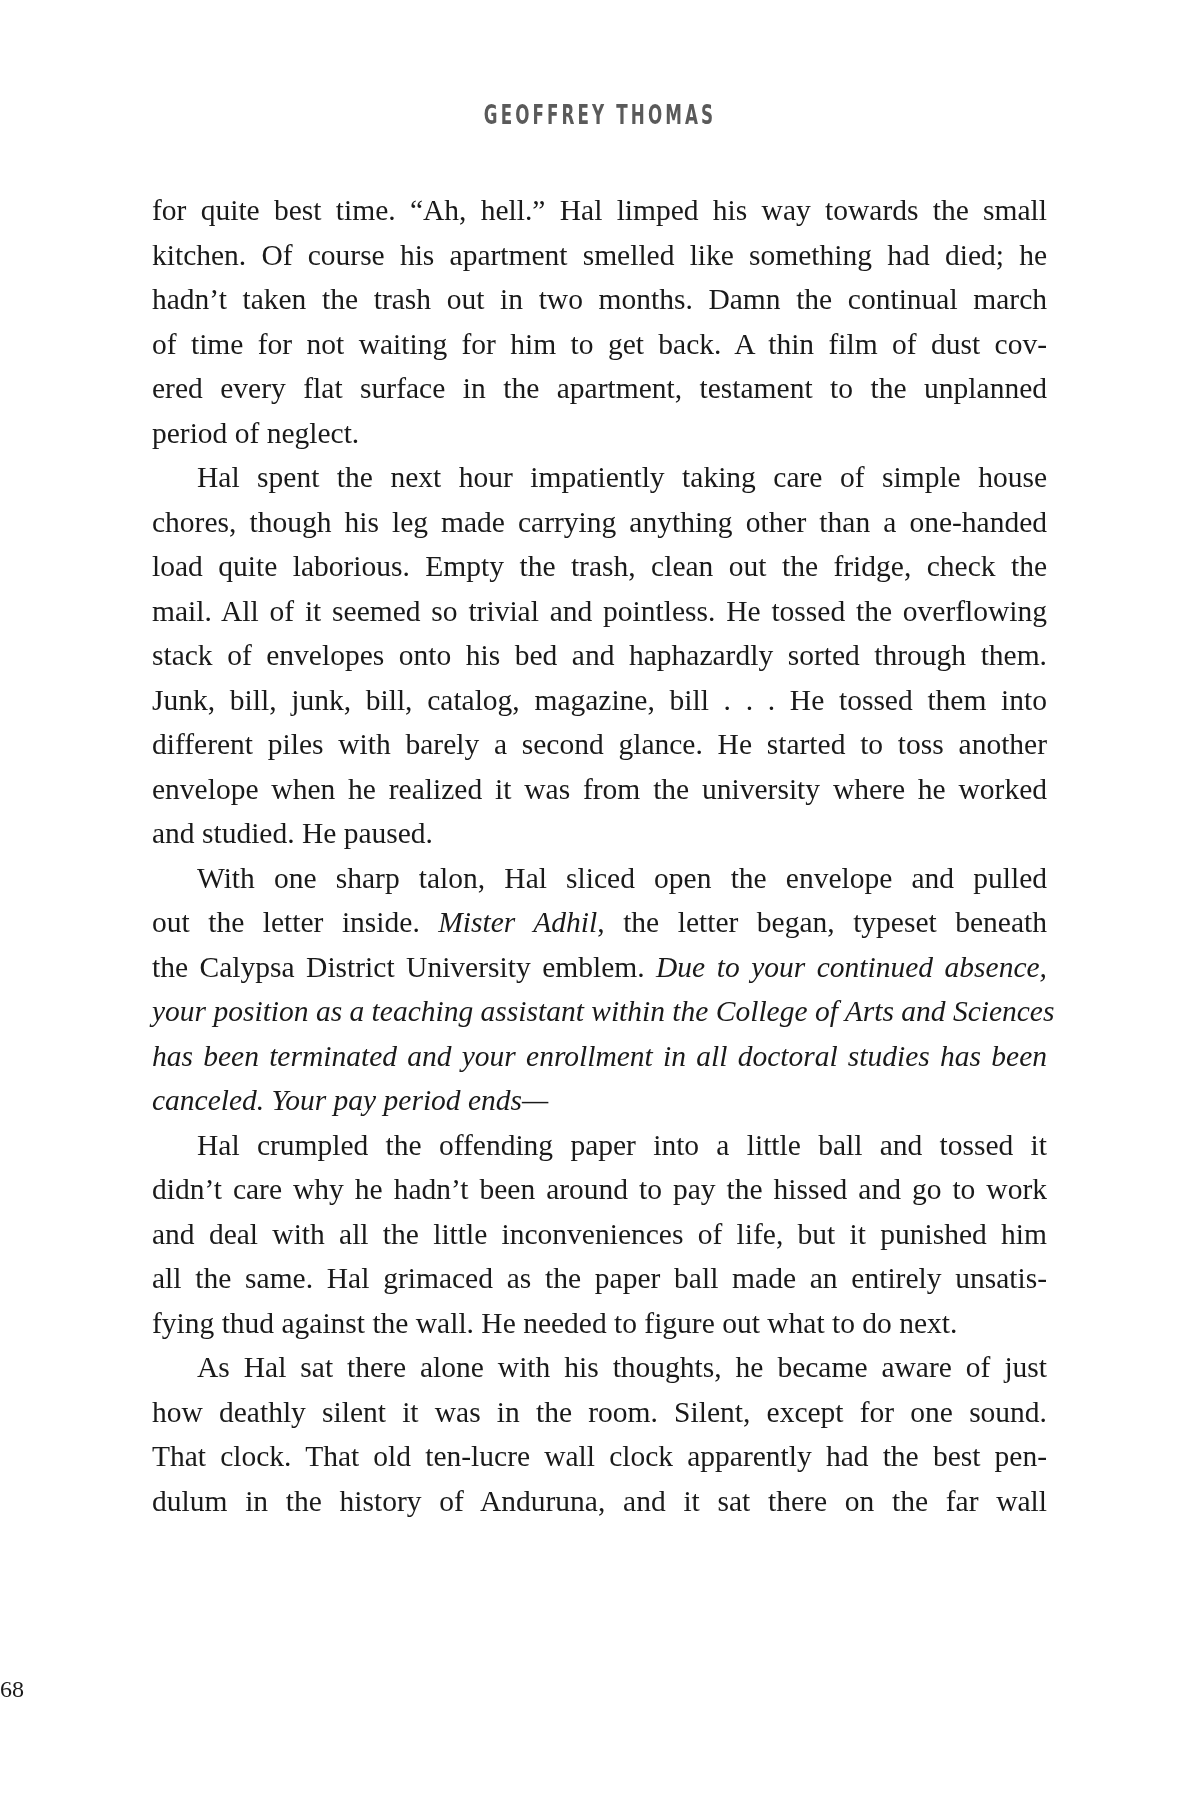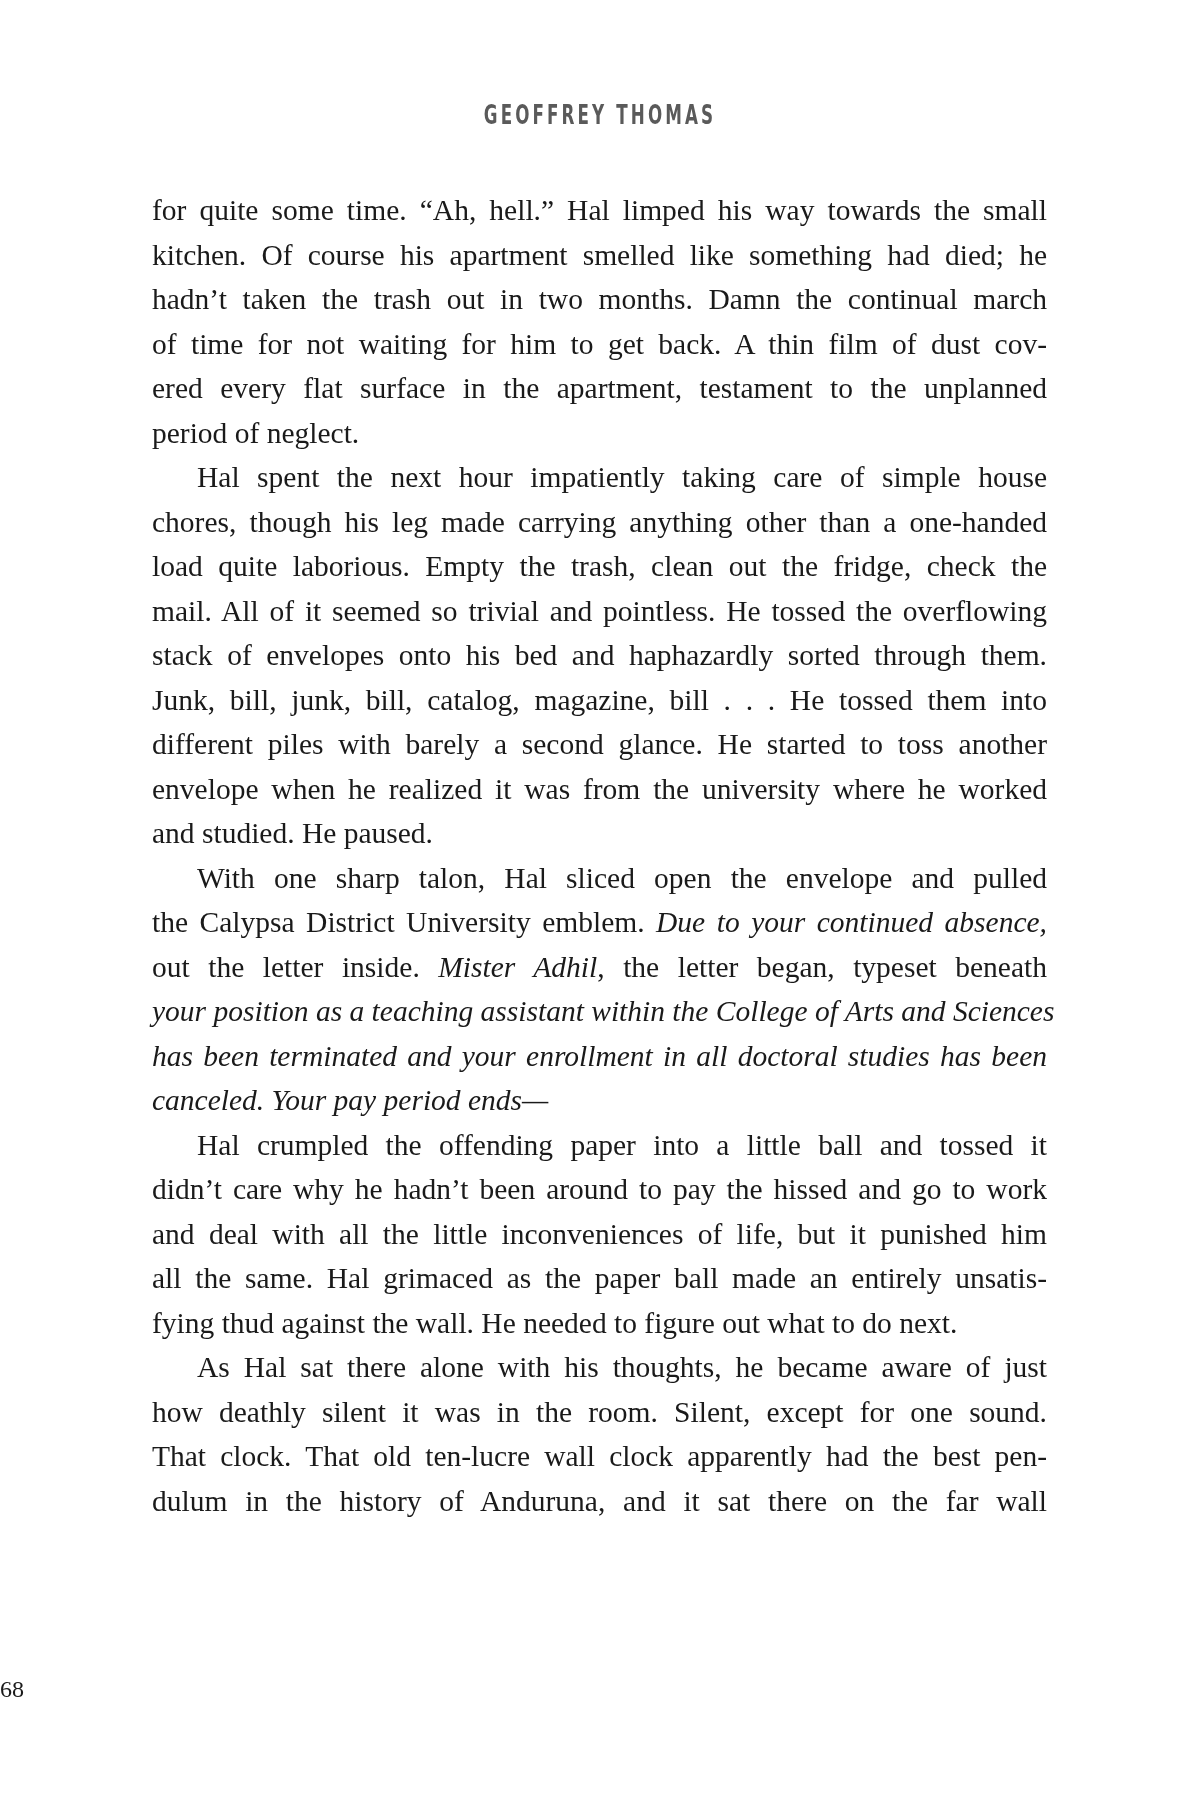--- a/index.html
+++ b/index.html
@@ -27,38 +27,38 @@
     position: absolute; top: 1676px; left: 0; width: 1200px; text-align: left;
     font-family: "Liberation Serif", serif; font-size: 24px; color: #1a1a1a;
   }
 </style>
 </head>
 <body>
 
 <div class="page">
   <div class="running-head">GEOFFREY THOMAS</div>
   <div class="text-block" id="text-block">
-      <div class="line"><span>for quite some time. “Ah, hell.” Hal limped his way towards the small</span></div>
+      <div class="line"><span>for quite best time. “Ah, hell.” Hal limped his way towards the small</span></div>
       <div class="line"><span>kitchen. Of course his apartment smelled like something had died; he</span></div>
       <div class="line"><span>hadn’t taken the trash out in two months. Damn the continual march</span></div>
       <div class="line"><span>of time for not waiting for him to get back. A thin film of dust cov-</span></div>
       <div class="line"><span>ered every flat surface in the apartment, testament to the unplanned</span></div>
       <div class="line last"><span>period of neglect.</span></div>
       <div class="line indent"><span>Hal spent the next hour impatiently taking care of simple house</span></div>
       <div class="line"><span>chores, though his leg made carrying anything other than a one-handed</span></div>
       <div class="line"><span>load quite laborious. Empty the trash, clean out the fridge, check the</span></div>
       <div class="line"><span>mail. All of it seemed so trivial and pointless. He tossed the overflowing</span></div>
       <div class="line"><span>stack of envelopes onto his bed and haphazardly sorted through them.</span></div>
       <div class="line"><span>Junk, bill, junk, bill, catalog, magazine, bill . . . He tossed them into</span></div>
       <div class="line"><span>different piles with barely a second glance. He started to toss another</span></div>
       <div class="line"><span>envelope when he realized it was from the university where he worked</span></div>
       <div class="line last"><span>and studied. He paused.</span></div>
       <div class="line indent"><span>With one sharp talon, Hal sliced open the envelope and pulled</span></div>
+      <div class="line"><span>out the letter inside. </span><span class="it">Mister Adhil</span><span>, the letter began, typeset beneath</span></div>
       <div class="line"><span>the Calypsa District University emblem. </span><span class="it">Due to your continued absence,</span></div>
-      <div class="line"><span>out the letter inside. </span><span class="it">Mister Adhil</span><span>, the letter began, typeset beneath</span></div>
       <div class="line"><span class="it">your position as a teaching assistant within the College of Arts and Sciences</span></div>
       <div class="line"><span class="it">has been terminated and your enrollment in all doctoral studies has been</span></div>
       <div class="line last"><span class="it">canceled. Your pay period ends—</span></div>
       <div class="line indent"><span>Hal crumpled the offending paper into a little ball and tossed it</span></div>
       <div class="line"><span>didn’t care why he hadn’t been around to pay the hissed and go to work</span></div>
       <div class="line"><span>and deal with all the little inconveniences of life, but it punished him</span></div>
       <div class="line"><span>all the same. Hal grimaced as the paper ball made an entirely unsatis-</span></div>
       <div class="line last"><span>fying thud against the wall. He needed to figure out what to do next.</span></div>
       <div class="line indent"><span>As Hal sat there alone with his thoughts, he became aware of just</span></div>
       <div class="line"><span>how deathly silent it was in the room. Silent, except for one sound.</span></div>

